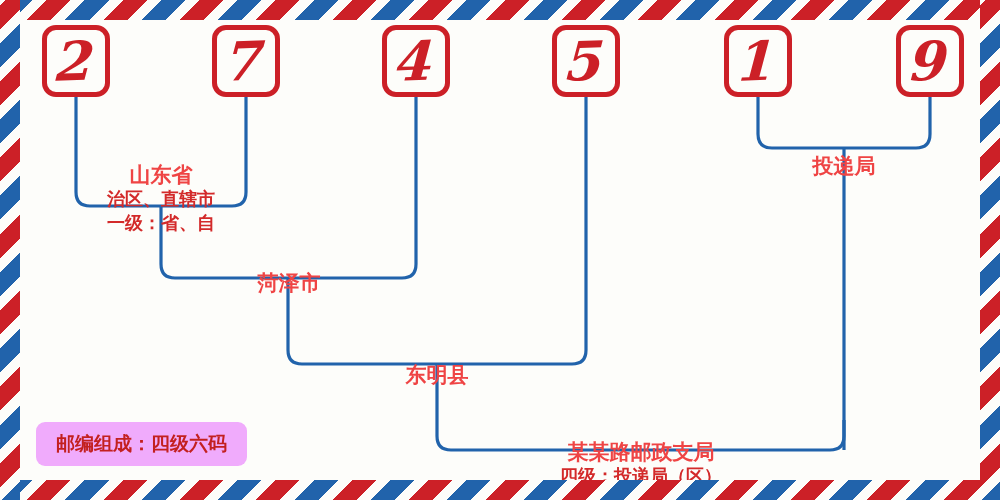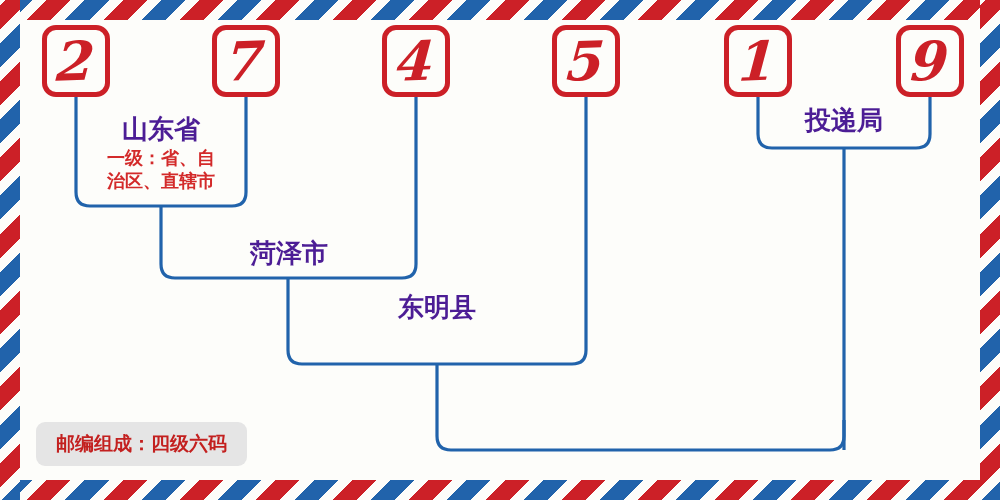--- a/index.html
+++ b/index.html
@@ -48,41 +48,42 @@
     line-height:1;
     transform:skewX(-6deg) rotate(-2deg);
   }
 
   
   #connectors{position:absolute;top:0;left:0;width:1000px;height:500px;}
 
   
   .label-group{position:absolute;text-align:center;}
   .label-title{
-    color:#4c1d95;
+    color:#ef4444;
     font-weight:bold;
-    font-size:26px;
+    font-size:21px;
     line-height:1.25;
     white-space:nowrap;
     font-family:"Liberation Serif","DejaVu Serif",serif;
+    margin-top:48px;
   }
   .label-sub{
     color:#d32a2a;
     font-weight:bold;
     font-size:18px;
     line-height:1.3;
     font-family:"Liberation Sans","DejaVu Sans",sans-serif;
   }
 
   
   #legend-badge{
     position:absolute;
     left:36px;top:422px;
     padding:9px 20px;
-    background:#e5e5e5;
+    background:#f0abfc;
     border-radius:9px;
     color:#c3201f;
     font-weight:bold;
     font-size:19px;
     white-space:nowrap;
     font-family:Liberation Mono, monospace;
   }
 </style>
 </head>
 <body>
@@ -132,32 +133,36 @@
   </div>
   <div class="digit-card" style="left:724px;top:25px;">
     <span class="digit">1</span>
   </div>
   <div class="digit-card" style="left:896px;top:25px;">
     <span class="digit">9</span>
   </div>
 
   <div class="label-group" style="left:80px;top:114px;width:162px;">
     <div class="label-title">山东省</div>
+    <div class="label-sub">治区、直辖市</div>
     <div class="label-sub">一级：省、自</div>
-    <div class="label-sub">治区、直辖市</div>
   </div>
 
-  <div class="label-group" style="left:165px;top:238px;width:248px;">
+  <div class="label-group" style="left:165px;top:222px;width:248px;">
     <div class="label-title">菏泽市</div>
   </div>
 
-  <div class="label-group" style="left:292px;top:292px;width:290px;">
+  <div class="label-group" style="left:292px;top:314px;width:290px;">
     <div class="label-title">东明县</div>
   </div>
 
+  <div class="label-group" style="left:443px;top:391px;width:396px;">
+    <div class="label-title">某某路邮政支局</div>
+    <div class="label-sub">四级：投递局（区）</div>
+  </div>
 
   <div class="label-group" style="left:762px;top:105px;width:164px;text-align:center;">
     <div class="label-title">投递局</div>
   </div>
 
   <div id="legend-badge">邮编组成：四级六码</div>
 
   <div class="airmail-band" id="band-top">
     <div class="stripes"></div>
   </div>

